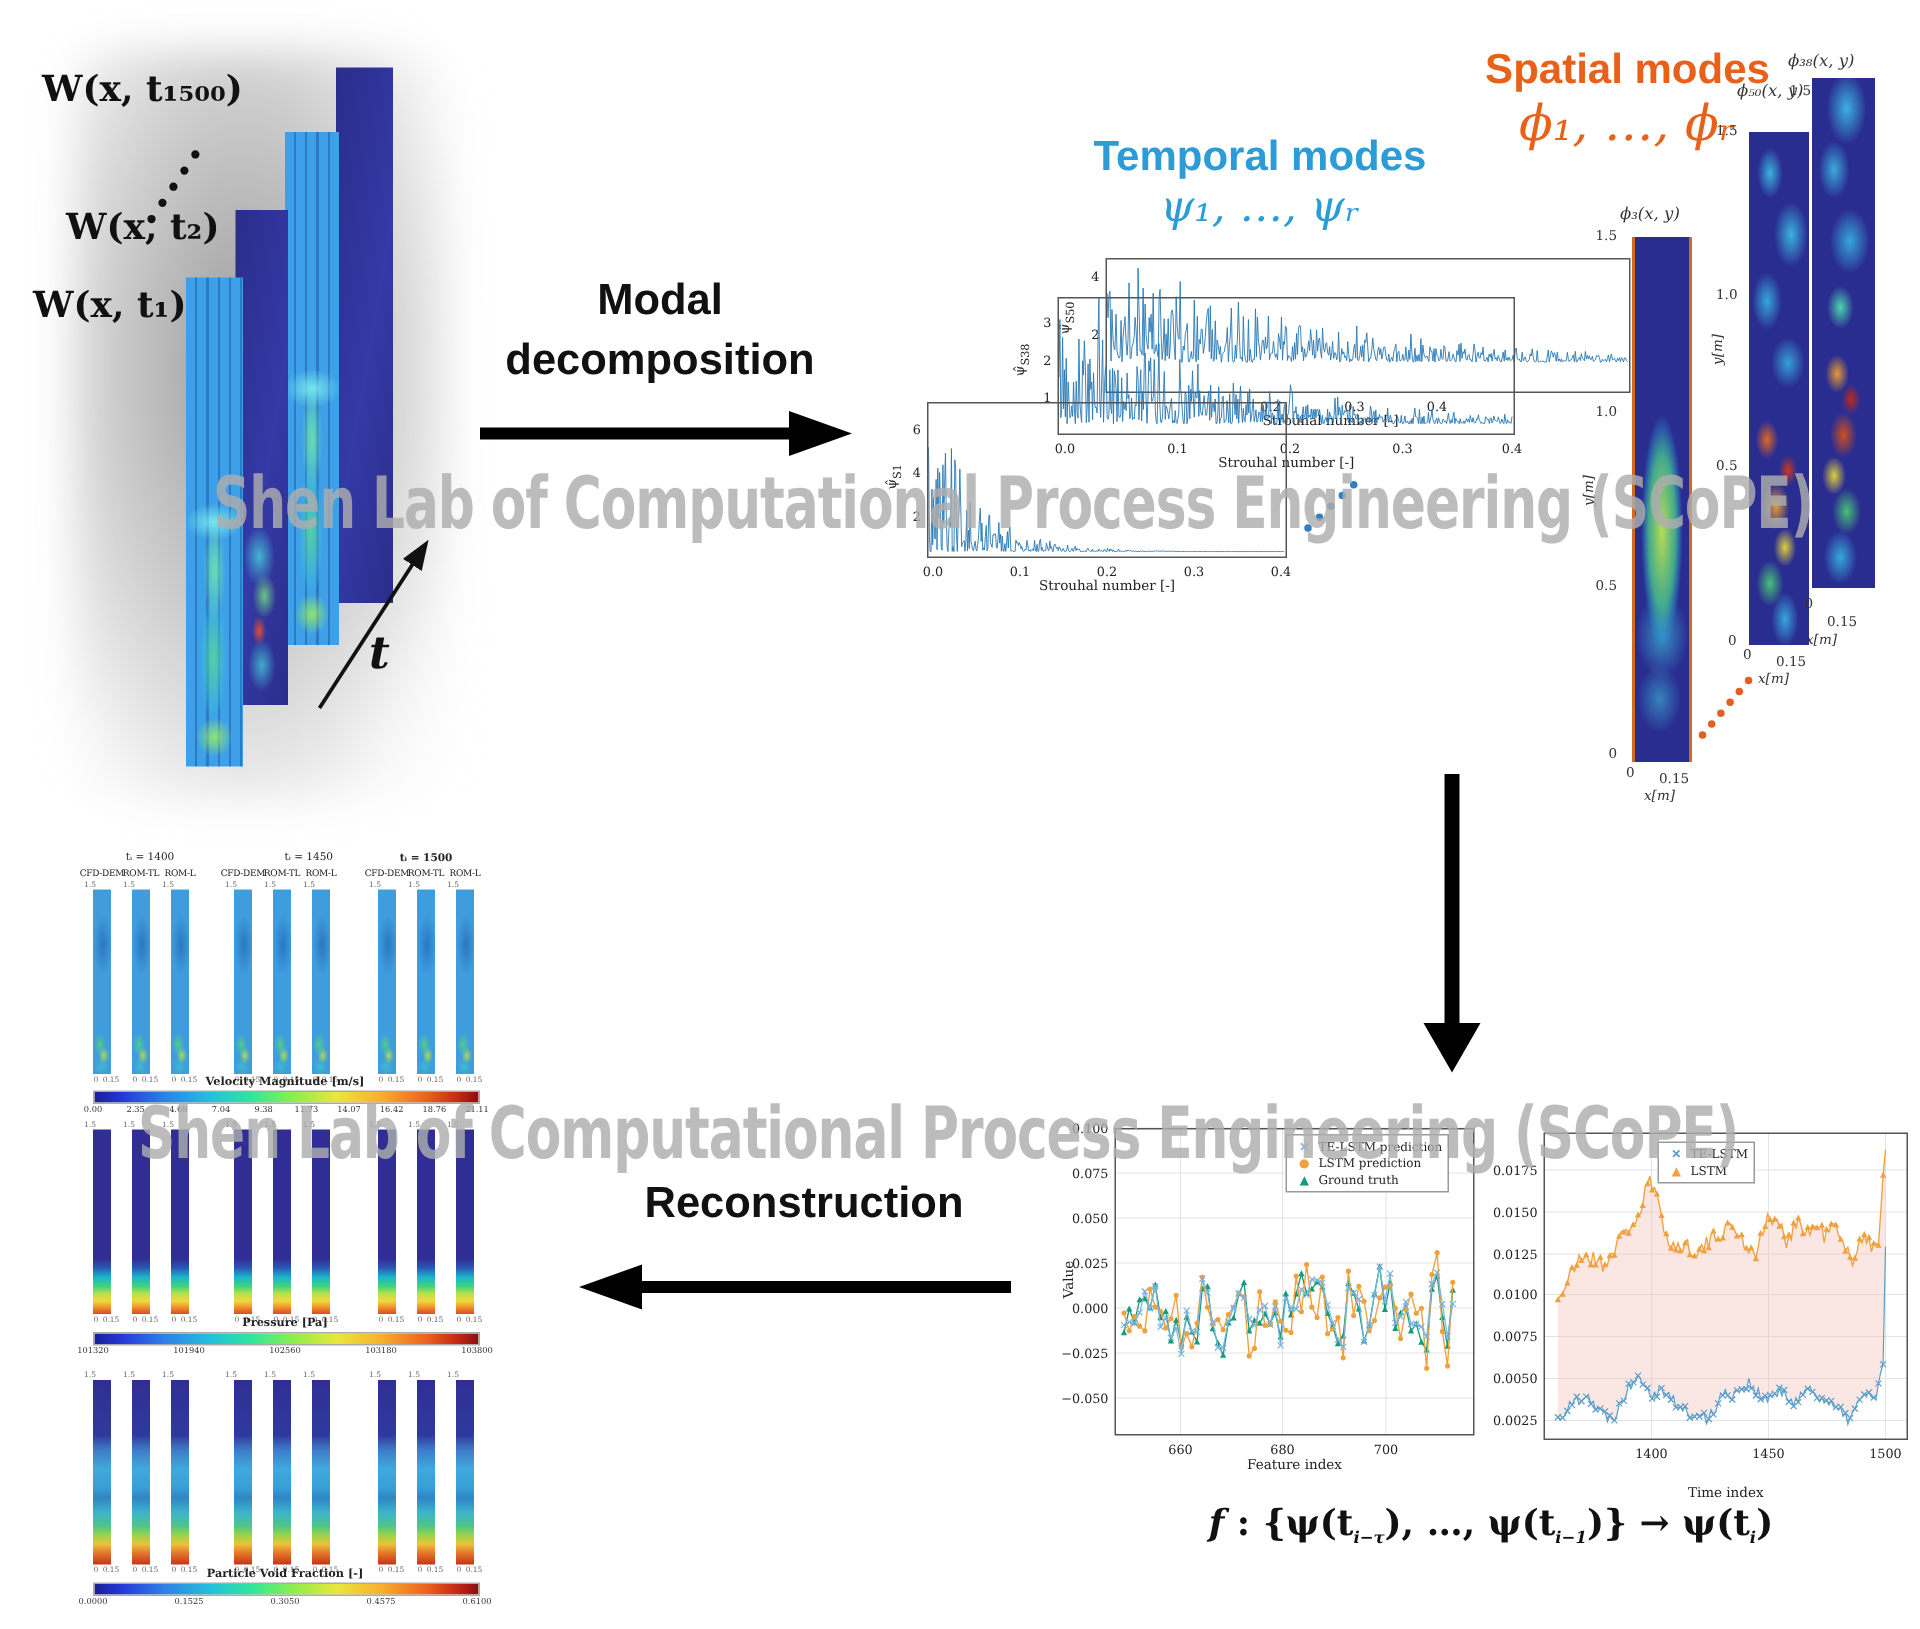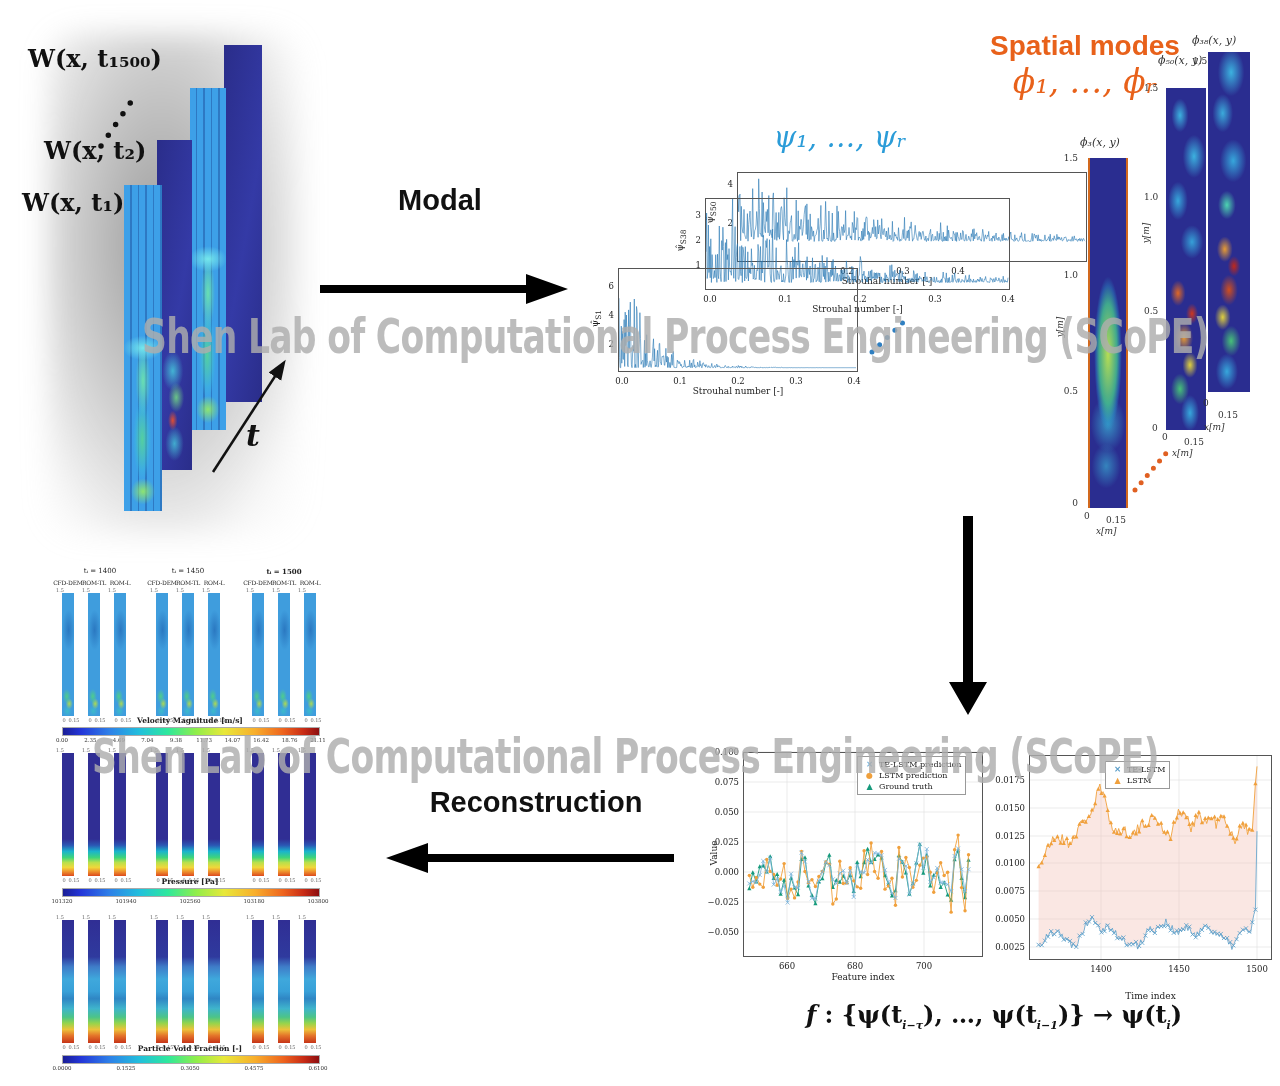--- a/index.html
+++ b/index.html
@@ -117,24 +117,26 @@
     <defs>
         <marker id="ah" orient="auto" markerWidth="9" markerHeight="8" refX="6" refY="3">
           <path d="M0,0L8,3L0,6Z" fill="#111"></path>
         </marker>
       </defs>
     <line x1="8" y1="120" x2="78" y2="12" stroke="#111" stroke-width="2.5" marker-end="url(#ah)"></line>
   </svg>
   <div class="tlabel" style="left:246px;top:418px;z-index:6">t</div>
 
   <div class="biglabel" style="left:330px;top:184px;width:220px">Modal</div>
+  <div class="biglabel" style="left:310px;top:224px;width:260px">decomposition</div>
   <svg class="abs" style="left:320px;top:272px" width="250" height="34">
     <polygon points="0,13 206,13 206,2 248,17 206,32 206,21 0,21" fill="#000"></polygon>
   </svg>
 
+  <div class="sec-title" style="left:700px;top:88px;width:280px;color:#2B9CD8">Temporal modes</div>
   <div class="sec-sub" style="left:700px;top:120px;width:280px;color:#2B9CD8">ψ₁, …, ψᵣ</div>
 
   <div class="plot" id="spec-s50" style="left:737px;top:172px;width:350px;height:90px">
       <svg width="350" height="90" style="overflow: visible;">
         <path d="M1.0,23.3L1.7,39.8L2.3,24.5L3.0,22.1L3.7,68.7L4.3,34.3L5.0,54.1L5.7,60.1L6.3,61.2L7.0,37.4L7.7,62.4L8.4,65.2L9.0,66.8L9.7,65.3L10.4,41.6L11.0,69.2L11.7,52.6L12.4,45.3L13.0,39.1L13.7,55.8L14.4,64.8L15.0,54.5L15.7,16.6L16.4,66.9L17.0,67.1L17.7,58.8L18.4,57.1L19.1,53.0L19.7,39.5L20.4,48.1L21.1,65.3L21.7,6.8L22.4,36.3L23.1,62.0L23.7,61.7L24.4,64.5L25.1,20.0L25.7,65.2L26.4,30.6L27.1,51.4L27.7,57.6L28.4,60.7L29.1,39.6L29.7,49.5L30.4,37.4L31.1,60.8L31.8,23.5L32.4,63.8L33.1,62.4L33.8,57.8L34.4,61.8L35.1,65.8L35.8,25.7L36.4,20.9L37.1,52.1L37.8,67.6L38.4,61.2L39.1,40.5L39.8,68.4L40.4,50.5L41.1,65.4L41.8,40.4L42.5,67.2L43.1,60.5L43.8,36.5L44.5,34.6L45.1,39.2L45.8,58.9L46.5,67.8L47.1,25.8L47.8,45.4L48.5,53.1L49.1,54.2L49.8,15.7L50.5,69.4L51.1,69.4L51.8,58.8L52.5,61.5L53.2,50.9L53.8,48.3L54.5,43.6L55.2,68.7L55.8,69.4L56.5,66.3L57.2,62.3L57.8,67.4L58.5,66.4L59.2,28.0L59.8,64.5L60.5,69.3L61.2,38.8L61.8,67.9L62.5,54.3L63.2,57.3L63.8,47.4L64.5,47.7L65.2,63.5L65.9,59.5L66.5,52.5L67.2,42.6L67.9,35.8L68.5,33.6L69.2,62.5L69.9,31.9L70.5,67.2L71.2,47.7L71.9,68.8L72.5,68.1L73.2,41.9L73.9,67.6L74.5,54.7L75.2,58.3L75.9,64.3L76.6,58.9L77.2,69.5L77.9,64.2L78.6,63.1L79.2,62.4L79.9,58.3L80.6,56.2L81.2,46.3L81.9,69.2L82.6,57.9L83.2,51.8L83.9,33.4L84.6,67.7L85.2,69.3L85.9,69.1L86.6,58.0L87.2,67.0L87.9,54.6L88.6,29.4L89.3,53.1L89.9,66.9L90.6,66.1L91.3,68.9L91.9,39.0L92.6,62.8L93.3,67.6L93.9,69.4L94.6,69.4L95.3,41.0L95.9,68.4L96.6,60.9L97.3,69.0L97.9,69.5L98.6,67.3L99.3,67.5L100.0,33.9L100.6,65.8L101.3,39.4L102.0,55.9L102.6,59.4L103.3,68.1L104.0,61.7L104.6,54.7L105.3,55.1L106.0,63.6L106.6,52.6L107.3,60.6L108.0,57.9L108.6,38.6L109.3,67.8L110.0,64.3L110.6,63.3L111.3,63.4L112.0,55.4L112.7,62.9L113.3,66.2L114.0,63.9L114.7,67.9L115.3,50.4L116.0,54.2L116.7,60.8L117.3,39.4L118.0,68.1L118.7,55.7L119.3,57.7L120.0,45.5L120.7,46.4L121.3,68.3L122.0,65.0L122.7,66.0L123.4,66.7L124.0,69.1L124.7,59.0L125.4,68.2L126.0,56.5L126.7,67.4L127.4,50.2L128.0,64.4L128.7,46.8L129.4,44.8L130.0,46.0L130.7,62.6L131.4,59.1L132.0,68.5L132.7,60.5L133.4,66.1L134.1,65.0L134.7,61.5L135.4,55.4L136.1,61.8L136.7,47.6L137.4,54.7L138.1,64.8L138.7,54.6L139.4,66.9L140.1,66.3L140.7,47.9L141.4,62.0L142.1,54.5L142.7,53.3L143.4,62.5L144.1,66.8L144.7,46.6L145.4,60.1L146.1,62.8L146.8,57.4L147.4,56.5L148.1,63.2L148.8,64.8L149.4,59.0L150.1,68.1L150.8,63.2L151.4,55.6L152.1,67.0L152.8,63.1L153.4,63.4L154.1,67.9L154.8,65.8L155.4,49.3L156.1,69.4L156.8,68.5L157.5,60.3L158.1,64.1L158.8,62.5L159.5,66.3L160.1,65.4L160.8,68.3L161.5,55.7L162.1,64.1L162.8,69.3L163.5,67.3L164.1,68.6L164.8,67.6L165.5,60.3L166.1,57.5L166.8,66.6L167.5,45.3L168.1,67.9L168.8,68.4L169.5,65.0L170.2,58.8L170.8,66.1L171.5,57.9L172.2,68.8L172.8,54.6L173.5,56.3L174.2,49.9L174.8,59.2L175.5,69.2L176.2,67.0L176.8,67.0L177.5,61.1L178.2,53.3L178.8,60.5L179.5,63.9L180.2,67.6L180.9,68.5L181.5,61.9L182.2,59.4L182.9,64.5L183.5,60.5L184.2,67.4L184.9,63.2L185.5,59.6L186.2,59.3L186.9,64.8L187.5,68.0L188.2,68.6L188.9,64.0L189.5,69.5L190.2,67.6L190.9,66.2L191.5,68.7L192.2,62.7L192.9,60.4L193.6,57.3L194.2,69.2L194.9,63.4L195.6,62.2L196.2,68.4L196.9,68.4L197.6,67.8L198.2,64.2L198.9,68.4L199.6,67.9L200.2,59.3L200.9,67.7L201.6,69.1L202.2,61.3L202.9,67.6L203.6,50.6L204.3,63.8L204.9,69.0L205.6,69.4L206.3,60.2L206.9,69.1L207.6,64.9L208.3,68.7L208.9,64.3L209.6,68.9L210.3,53.7L210.9,69.1L211.6,58.1L212.3,64.2L212.9,65.9L213.6,66.4L214.3,65.3L214.9,67.0L215.6,69.0L216.3,59.2L217.0,62.2L217.6,62.1L218.3,68.7L219.0,60.4L219.6,69.4L220.3,60.4L221.0,64.8L221.6,65.7L222.3,68.6L223.0,67.7L223.6,60.9L224.3,67.0L225.0,67.6L225.6,58.5L226.3,59.4L227.0,68.7L227.7,68.9L228.3,67.2L229.0,62.4L229.7,68.7L230.3,68.4L231.0,67.6L231.7,64.1L232.3,66.1L233.0,68.7L233.7,69.2L234.3,61.7L235.0,64.8L235.7,57.4L236.3,68.9L237.0,56.7L237.7,66.9L238.4,62.4L239.0,63.8L239.7,60.7L240.4,67.6L241.0,68.1L241.7,65.0L242.4,64.3L243.0,67.9L243.7,67.8L244.4,69.2L245.0,64.3L245.7,57.3L246.4,61.8L247.0,69.4L247.7,65.6L248.4,62.8L249.0,66.3L249.7,66.9L250.4,63.1L251.1,64.5L251.7,59.4L252.4,68.5L253.1,68.7L253.7,67.7L254.4,66.2L255.1,69.3L255.7,64.1L256.4,66.2L257.1,63.5L257.7,68.8L258.4,64.5L259.1,61.0L259.7,67.5L260.4,66.4L261.1,68.5L261.8,65.0L262.4,66.5L263.1,68.9L263.8,69.3L264.4,66.7L265.1,62.6L265.8,68.8L266.4,61.3L267.1,68.0L267.8,66.4L268.4,68.4L269.1,66.0L269.8,68.3L270.4,68.1L271.1,67.7L271.8,64.7L272.4,69.3L273.1,62.2L273.8,60.0L274.5,67.2L275.1,67.7L275.8,67.3L276.5,68.7L277.1,69.4L277.8,62.8L278.5,68.5L279.1,67.3L279.8,65.9L280.5,68.5L281.1,69.4L281.8,68.9L282.5,67.8L283.1,63.9L283.8,65.3L284.5,60.6L285.2,66.6L285.8,68.8L286.5,69.2L287.2,68.8L287.8,61.8L288.5,69.2L289.2,69.4L289.8,68.9L290.5,68.9L291.2,68.9L291.8,68.6L292.5,69.5L293.2,69.1L293.8,69.5L294.5,65.9L295.2,61.3L295.8,69.2L296.5,65.8L297.2,61.9L297.9,63.4L298.5,66.2L299.2,63.1L299.9,64.9L300.5,68.8L301.2,62.8L301.9,68.7L302.5,67.3L303.2,69.0L303.9,67.3L304.5,69.4L305.2,68.4L305.9,68.5L306.5,68.7L307.2,68.4L307.9,62.9L308.6,67.7L309.2,69.1L309.9,67.9L310.6,67.9L311.2,66.1L311.9,64.6L312.6,69.1L313.2,62.2L313.9,69.4L314.6,68.7L315.2,67.1L315.9,66.2L316.6,68.4L317.2,63.8L317.9,66.8L318.6,67.2L319.3,68.5L319.9,62.3L320.6,67.4L321.3,64.8L321.9,67.3L322.6,65.2L323.3,67.8L323.9,67.6L324.6,65.5L325.3,69.0L325.9,68.5L326.6,67.9L327.3,65.2L327.9,65.8L328.6,64.8L329.3,66.3L329.9,69.5L330.6,69.3L331.3,67.5L332.0,68.6L332.6,67.9L333.3,67.6L334.0,69.3L334.6,67.1L335.3,64.6L336.0,69.2L336.6,66.7L337.3,63.9L338.0,68.1L338.6,67.4L339.3,66.8L340.0,68.6L340.6,69.4L341.3,67.0L342.0,68.4L342.7,66.4L343.3,69.1L344.0,66.6L344.7,67.0L345.3,69.3L346.0,66.7L346.7,66.6L347.3,68.4L348.0,69.2" fill="none" stroke="#2777b4" stroke-width="0.6"></path>
         <rect x="0.5" y="0.5" width="349" height="89" fill="none" stroke="#555" stroke-width="1"></rect>
         <text x="-4" y="15" text-anchor="end" class="ticktext">4</text>
         <text x="-4" y="54" text-anchor="end" class="ticktext">2</text>
         <text x="110" y="102" text-anchor="middle" class="ticktext">0.2</text>
         <text x="166" y="102" text-anchor="middle" class="ticktext">0.3</text>
@@ -638,21 +640,21 @@
       <div class="micro" style="left: 8px; top: 152px; width: 8px;">0</div>
       <div class="micro" style="left: 15px; top: 152px; width: 14px;">0.15</div>
       <div class="recon-col vcol" style="left: 36px; top: 28px; width: 12px; height: 123px;"></div>
       <div class="micro" style="left: 29px; top: 22px; width: 10px;">1.5</div>
       <div class="micro" style="left: 34px; top: 152px; width: 8px;">0</div>
       <div class="micro" style="left: 41px; top: 152px; width: 14px;">0.15</div>
       <div class="recon-col vcol" style="left: 62px; top: 28px; width: 12px; height: 123px;"></div>
       <div class="micro" style="left: 55px; top: 22px; width: 10px;">1.5</div>
       <div class="micro" style="left: 60px; top: 152px; width: 8px;">0</div>
       <div class="micro" style="left: 67px; top: 152px; width: 14px;">0.15</div>
-      <div class="recon-time" style="left: 102px; top: 2px; width: 68px;">tᵢ = 1450</div>
+      <div class="recon-time" style="left: 102px; top: 2px; width: 68px; text-align: right;">tᵢ = 1450</div>
       <div class="recon-collabel" style="left: 94px; top: 14px; width: 32px;">CFD-DEM</div>
       <div class="recon-collabel" style="left: 120px; top: 14px; width: 32px;">ROM-TL</div>
       <div class="recon-collabel" style="left: 146px; top: 14px; width: 32px;">ROM-L</div>
       <div class="recon-col vcol" style="left: 104px; top: 28px; width: 12px; height: 123px;"></div>
       <div class="micro" style="left: 97px; top: 22px; width: 10px;">1.5</div>
       <div class="micro" style="left: 102px; top: 152px; width: 8px;">0</div>
       <div class="micro" style="left: 109px; top: 152px; width: 14px;">0.15</div>
       <div class="recon-col vcol" style="left: 130px; top: 28px; width: 12px; height: 123px;"></div>
       <div class="micro" style="left: 123px; top: 22px; width: 10px;">1.5</div>
       <div class="micro" style="left: 128px; top: 152px; width: 8px;">0</div>

